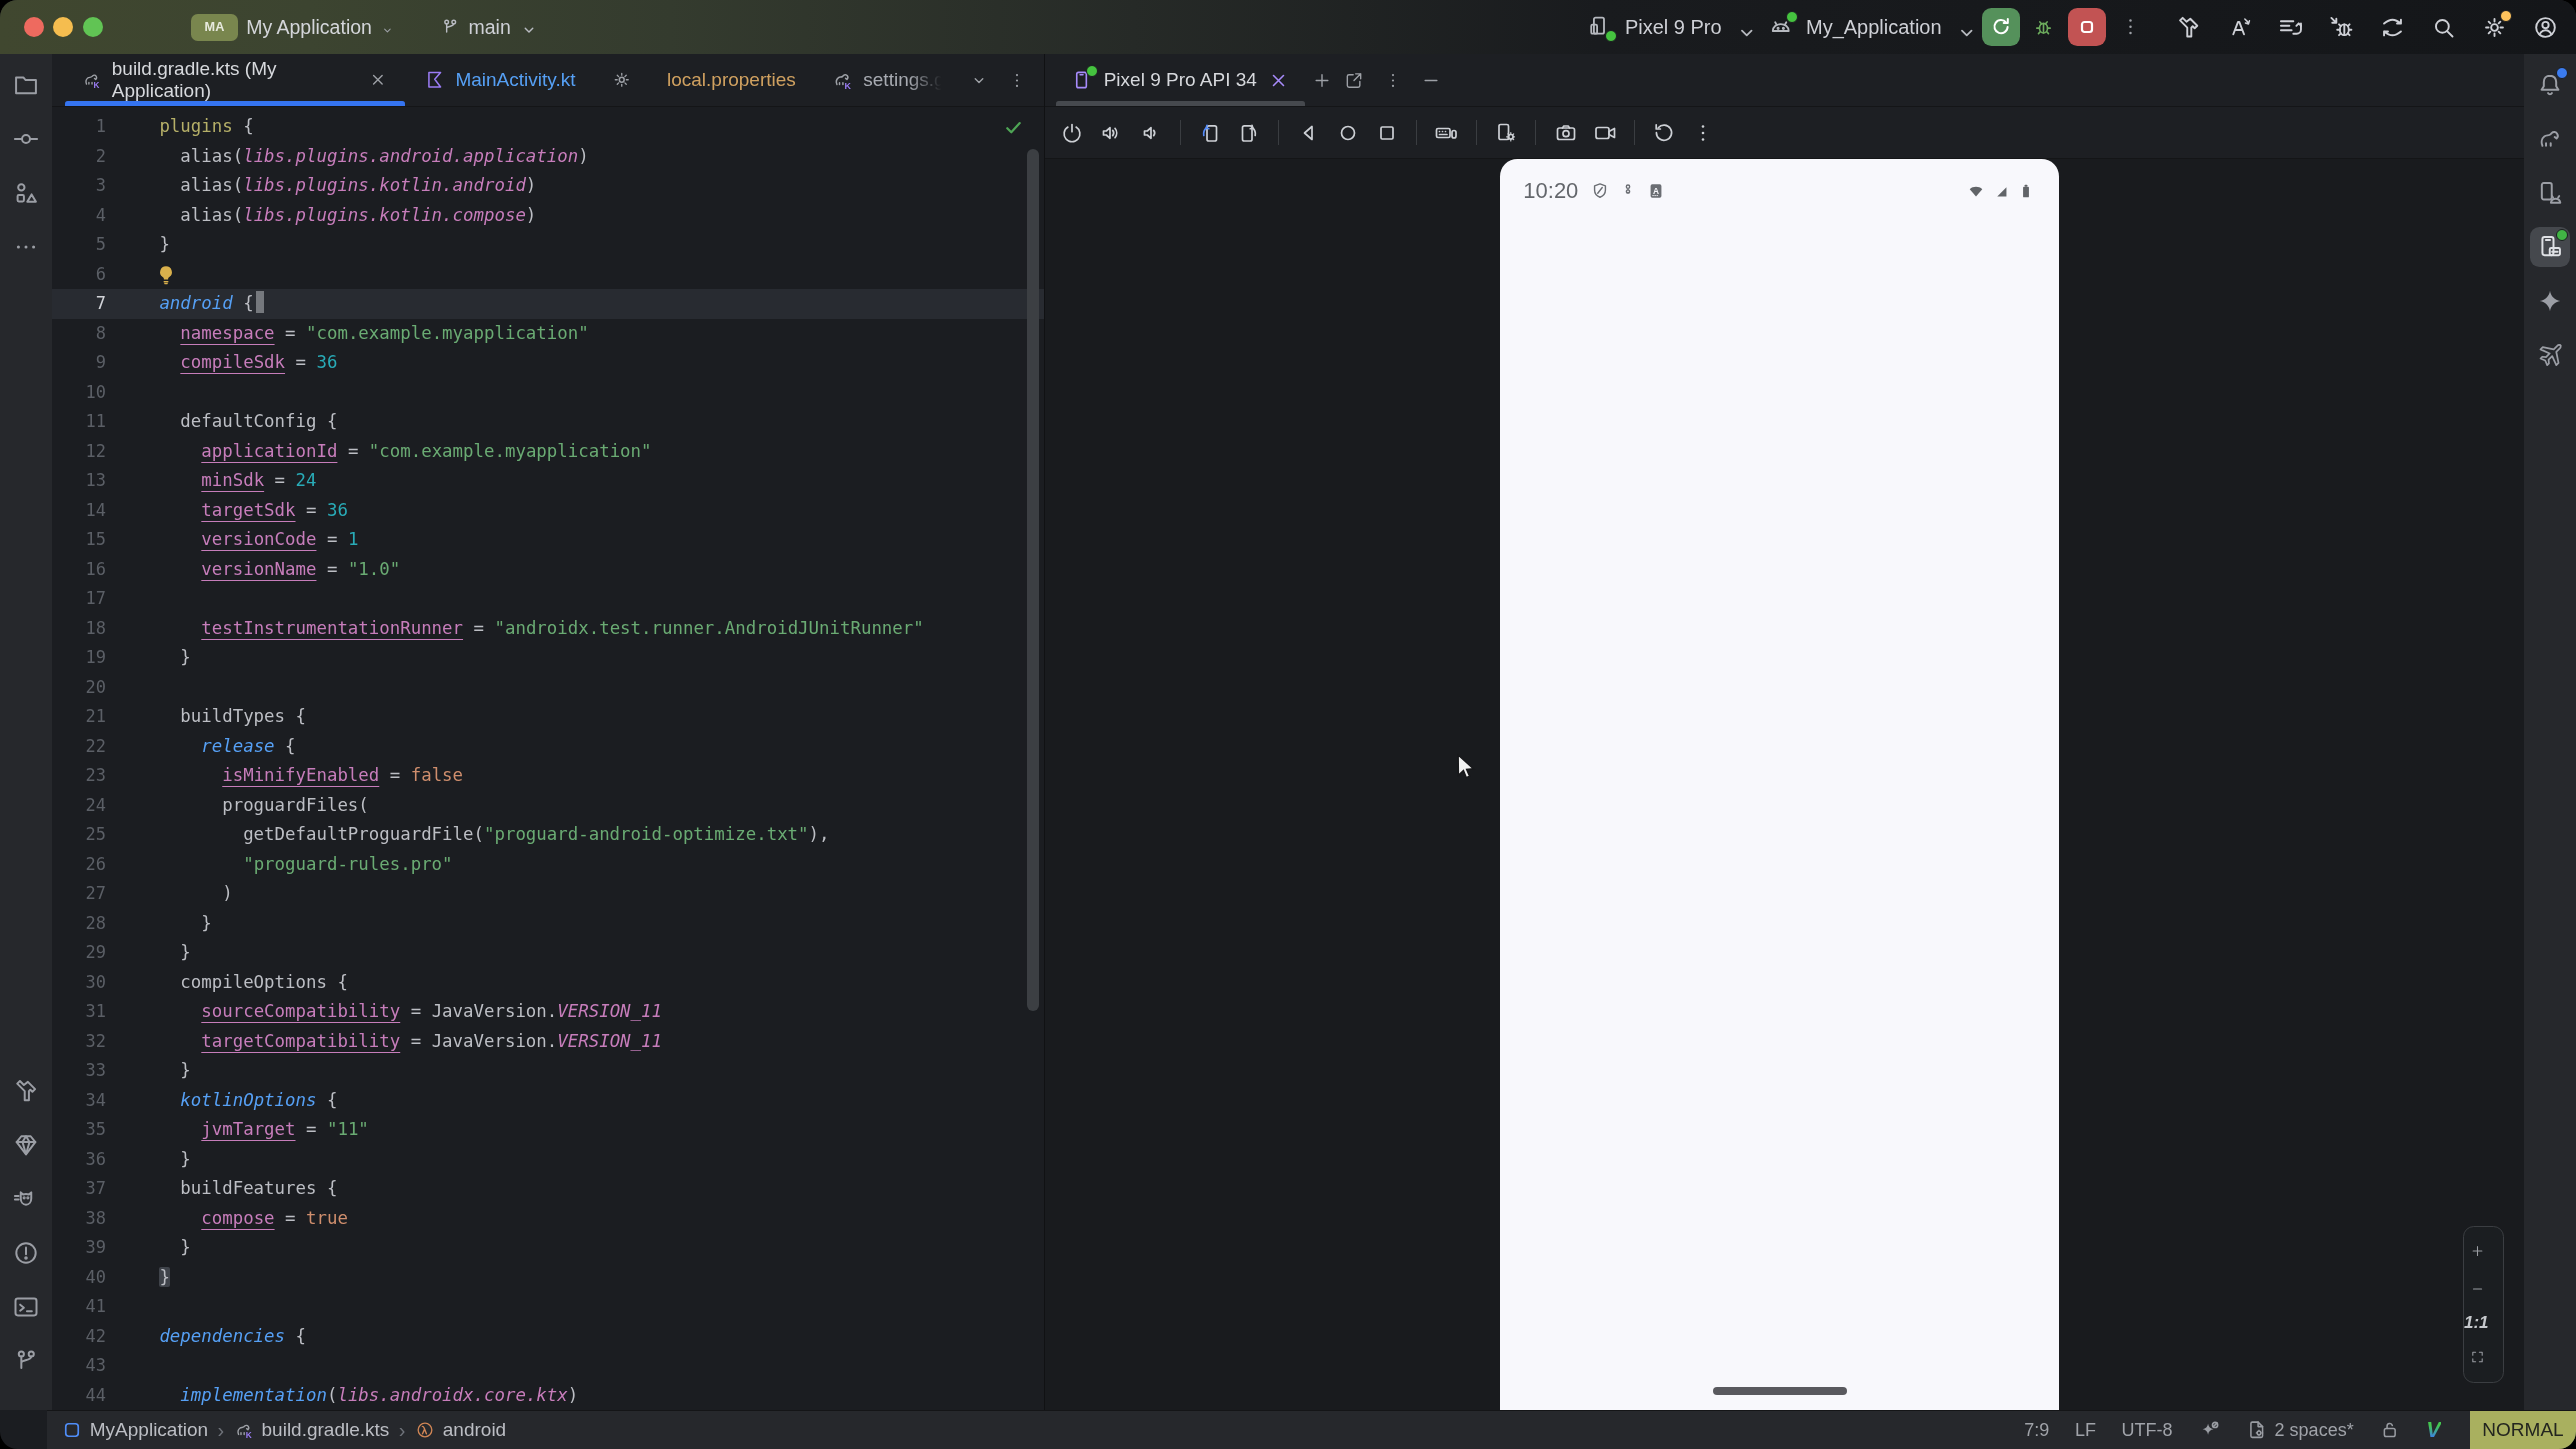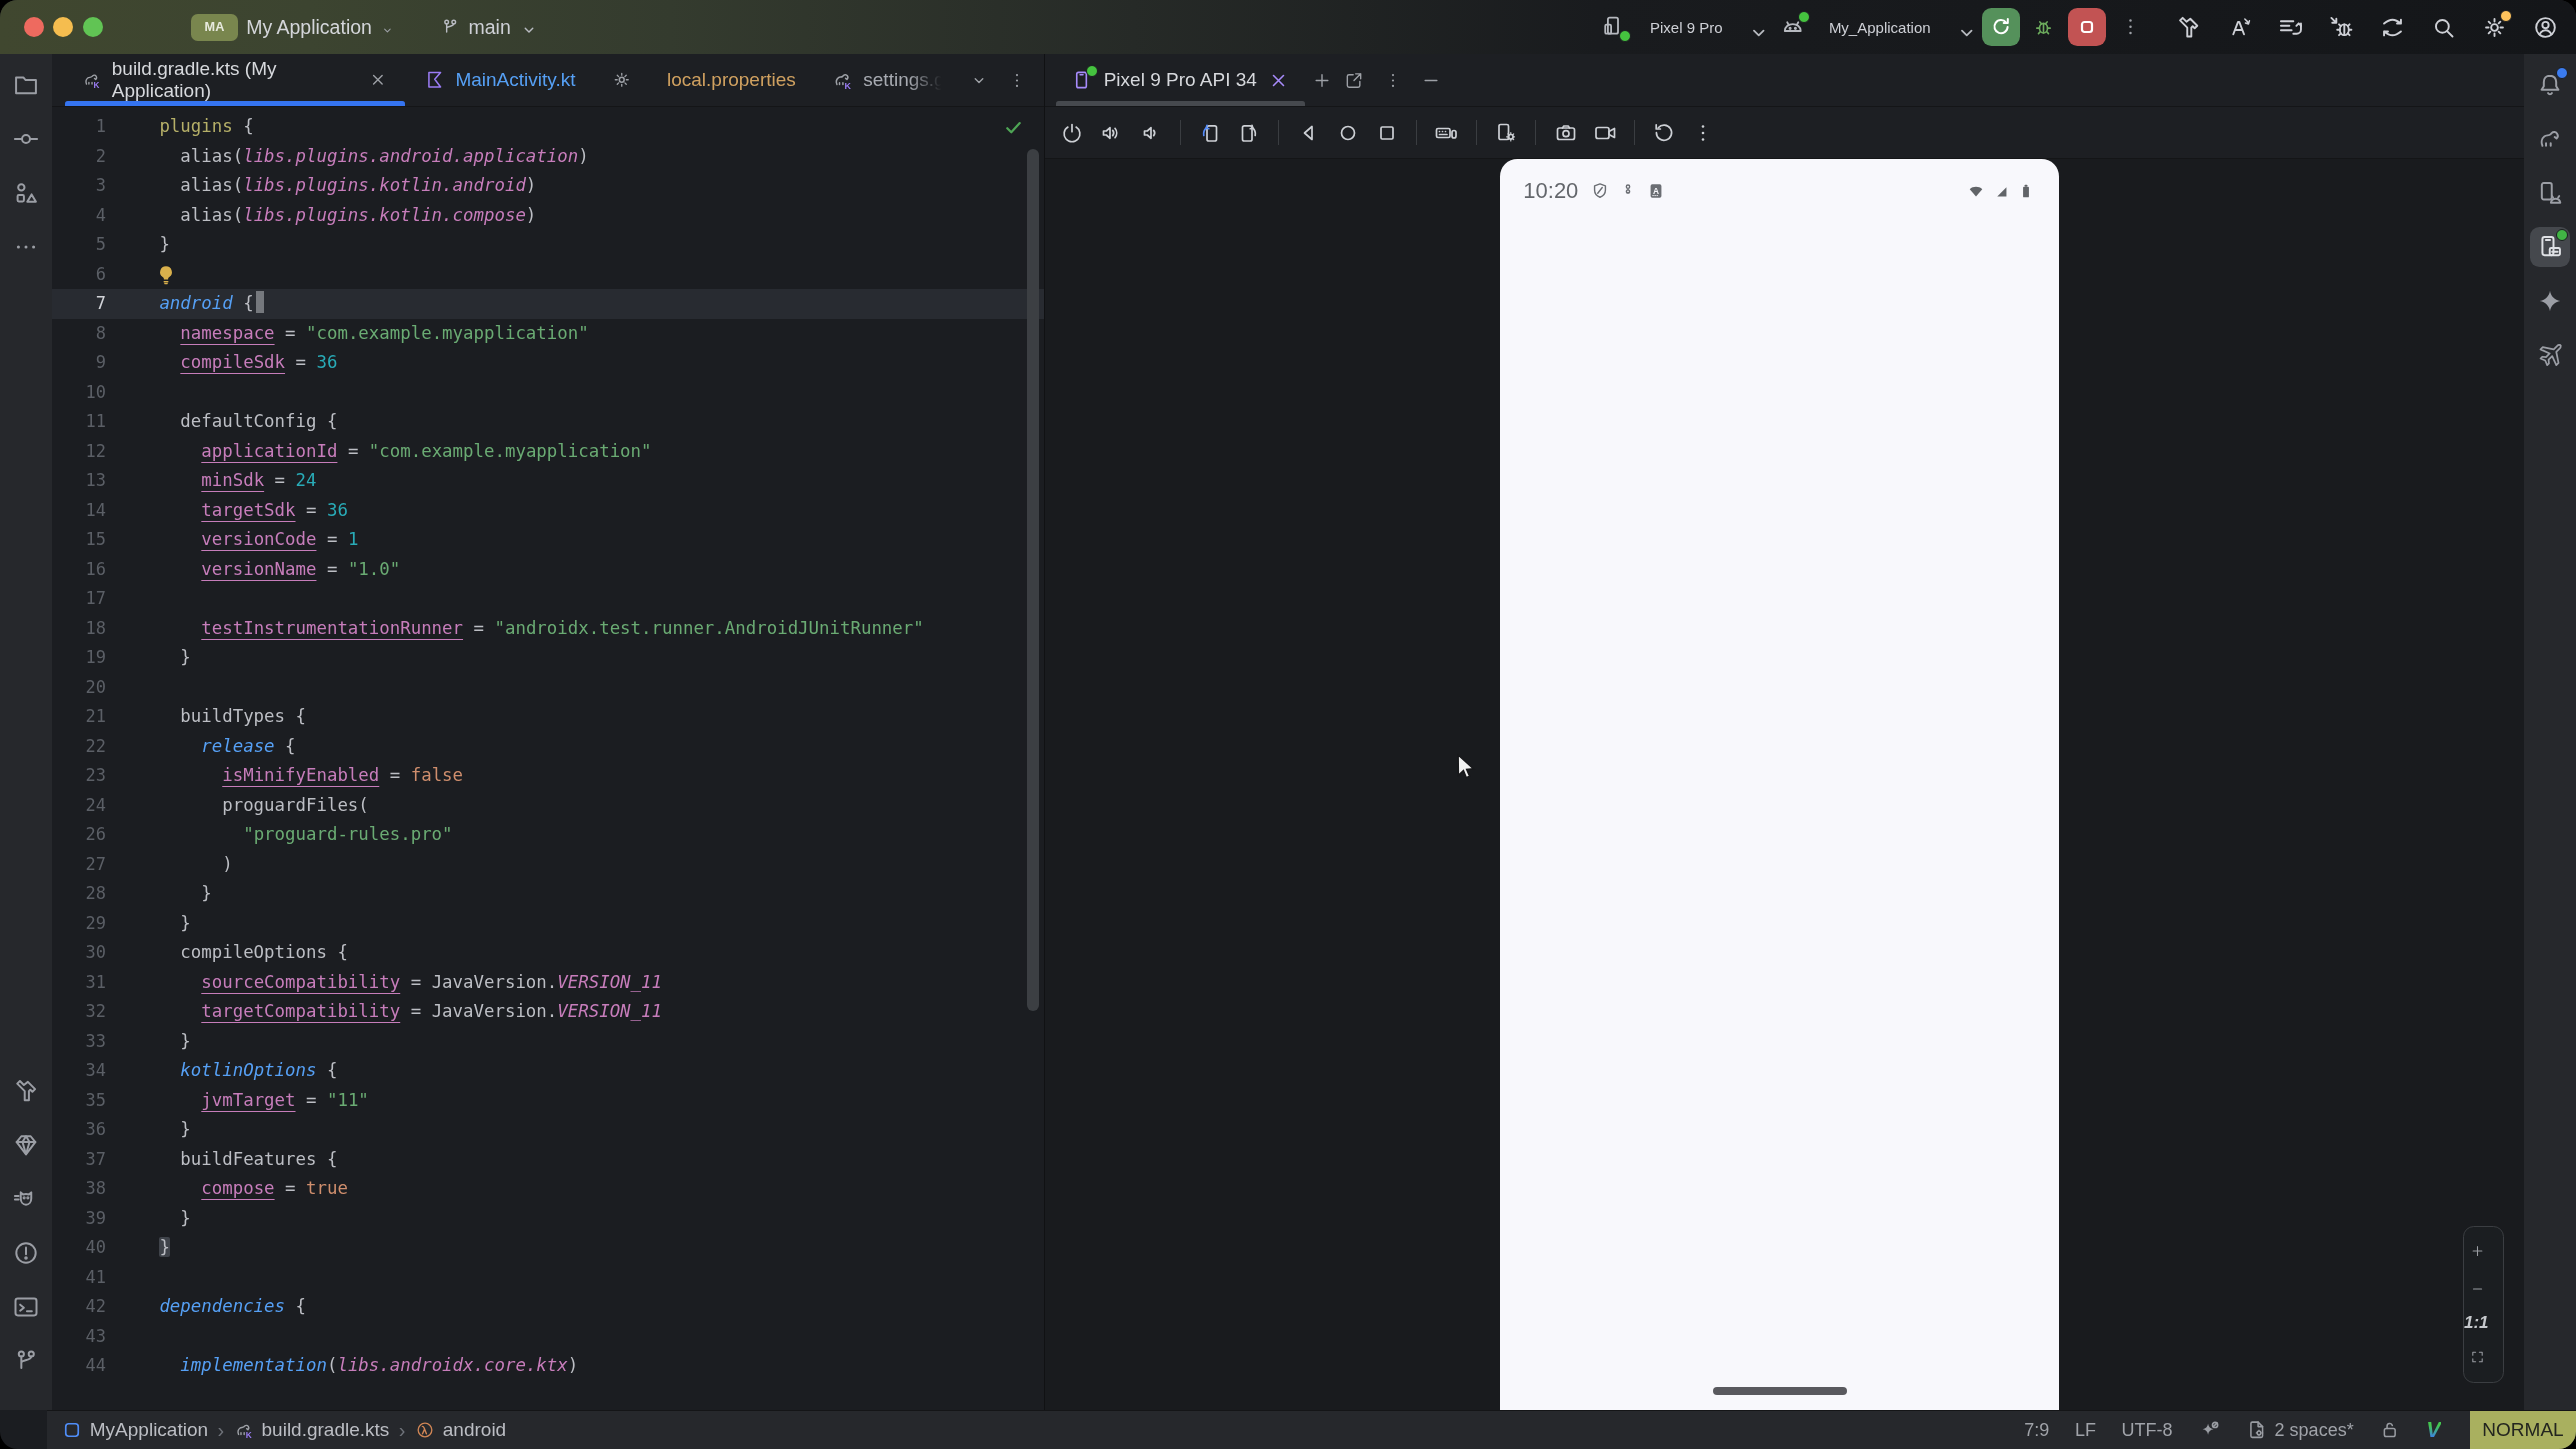--- a/index.html
+++ b/index.html
@@ -18,21 +18,21 @@
   .light{width:20px;height:20px;border-radius:50%;}
   .l-red{background:#ee6a5f;}.l-yellow{background:#f5bd4f;}.l-green{background:#61c454;}
   .tbgroup{display:flex;align-items:center;gap:8px;color:#d4d6da;font-size:19.5px;padding:5.4px 9.4px;border-radius:8px;cursor:default;}
   .proj{margin-left:59px;}
   .badge{width:47px;height:27px;border-radius:6.7px;background:#79864e;color:#e8eadf;font-size:12.7px;font-weight:bold;
     display:flex;align-items:center;justify-content:center;letter-spacing:0.3px;}
   .chev{width:14.8px;height:14.8px;color:#9da0a6;}
   .vcs{margin-left:27px;color:#ced0d6;}
   .vcs .ic{width:20px;height:20px;color:#b9bcc2;}
   .tb-right{position:absolute;right:10.7px;top:0;height:54px;display:flex;align-items:center;gap:6.7px;color:#ced0d6;}
-  .tb-right .sel{display:flex;align-items:center;gap:23px;font-size:15px;padding:4px 6.7px;}
+  .tb-right .sel{display:flex;align-items:center;gap:12px;font-size:20px;padding:4px 6.7px;}
   .tb-right .sel .ic{width:25.5px;height:25.5px;color:#b6b9bf;}
   .runcfg .ic{color:#a9c07a;}
   .sqbtn{width:38px;height:38px;border-radius:9.4px;border:none;display:flex;align-items:center;justify-content:center;cursor:pointer;}
   .sqbtn .ic{width:24px;height:24px;color:#fff;}
   .btn-green{background:#55915b;}
   .btn-red{background:#c25353;}
   .ghost{width:35px;height:35px;background:transparent;border:none;display:flex;align-items:center;justify-content:center;}
   .ghost .ic{width:25.5px;height:25.5px;color:#6cab5d;}
   .ghost.gray .ic{color:#9da0a6;}
   .cluster{display:flex;align-items:center;gap:12px;margin-left:14.8px;}
@@ -563,20 +563,24 @@
             </div>
             <div class="cl" data-name="code-line">
               <span class="ln" data-name="line-number">23</span>
               <span class="ct"><span class="tk-pl">      </span><span class="tk-prop">isMinifyEnabled</span><span class="tk-pl"> = </span><span class="tk-kwd">false</span></span>
             </div>
             <div class="cl" data-name="code-line">
               <span class="ln" data-name="line-number">24</span>
               <span class="ct"><span class="tk-pl">      proguardFiles(</span></span>
             </div>
             <div class="cl" data-name="code-line">
+              <span class="ln" data-name="line-number">25</span>
+              <span class="ct"><span class="tk-pl">        getDefaultProguardFile(</span><span class="tk-str">"proguard-android-optimize.txt"</span><span class="tk-pl">),</span></span>
+            </div>
+            <div class="cl" data-name="code-line">
               <span class="ln" data-name="line-number">26</span>
               <span class="ct"><span class="tk-pl">        </span><span class="tk-str">"proguard-rules.pro"</span></span>
             </div>
             <div class="cl" data-name="code-line">
               <span class="ln" data-name="line-number">27</span>
               <span class="ct"><span class="tk-pl">      )</span></span>
             </div>
             <div class="cl" data-name="code-line">
               <span class="ln" data-name="line-number">28</span>
               <span class="ct"><span class="tk-pl">    }</span></span>

